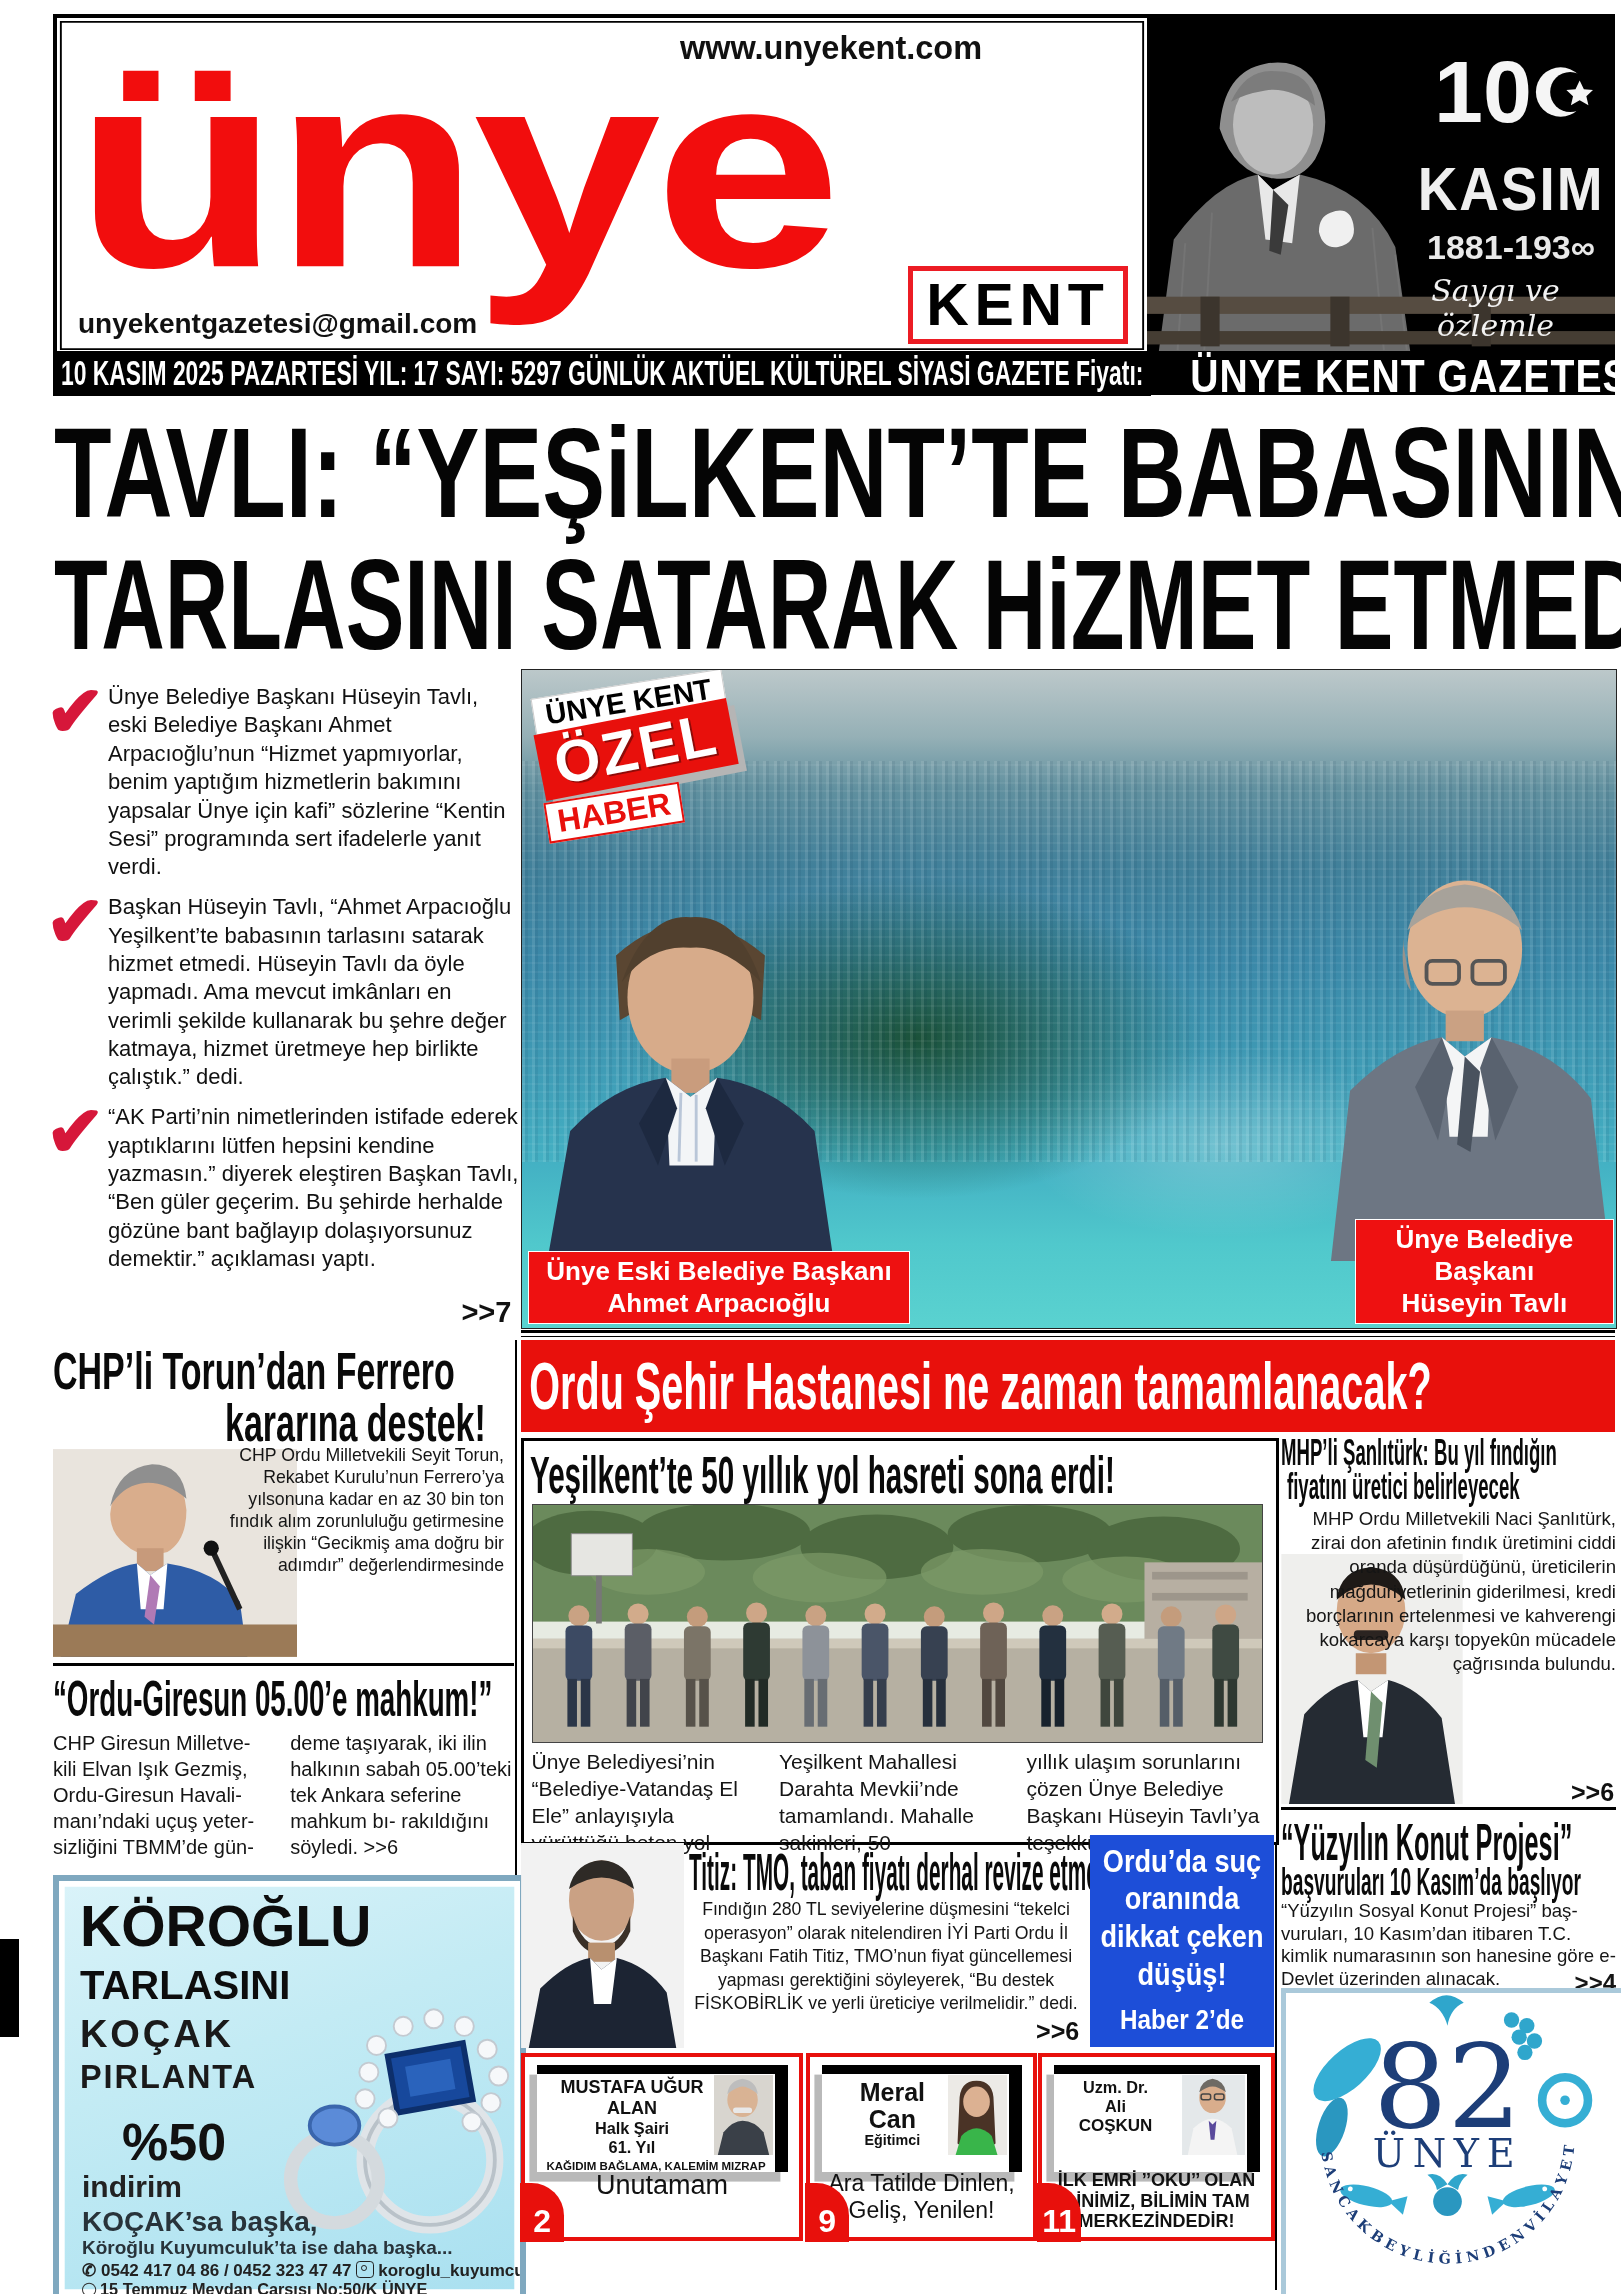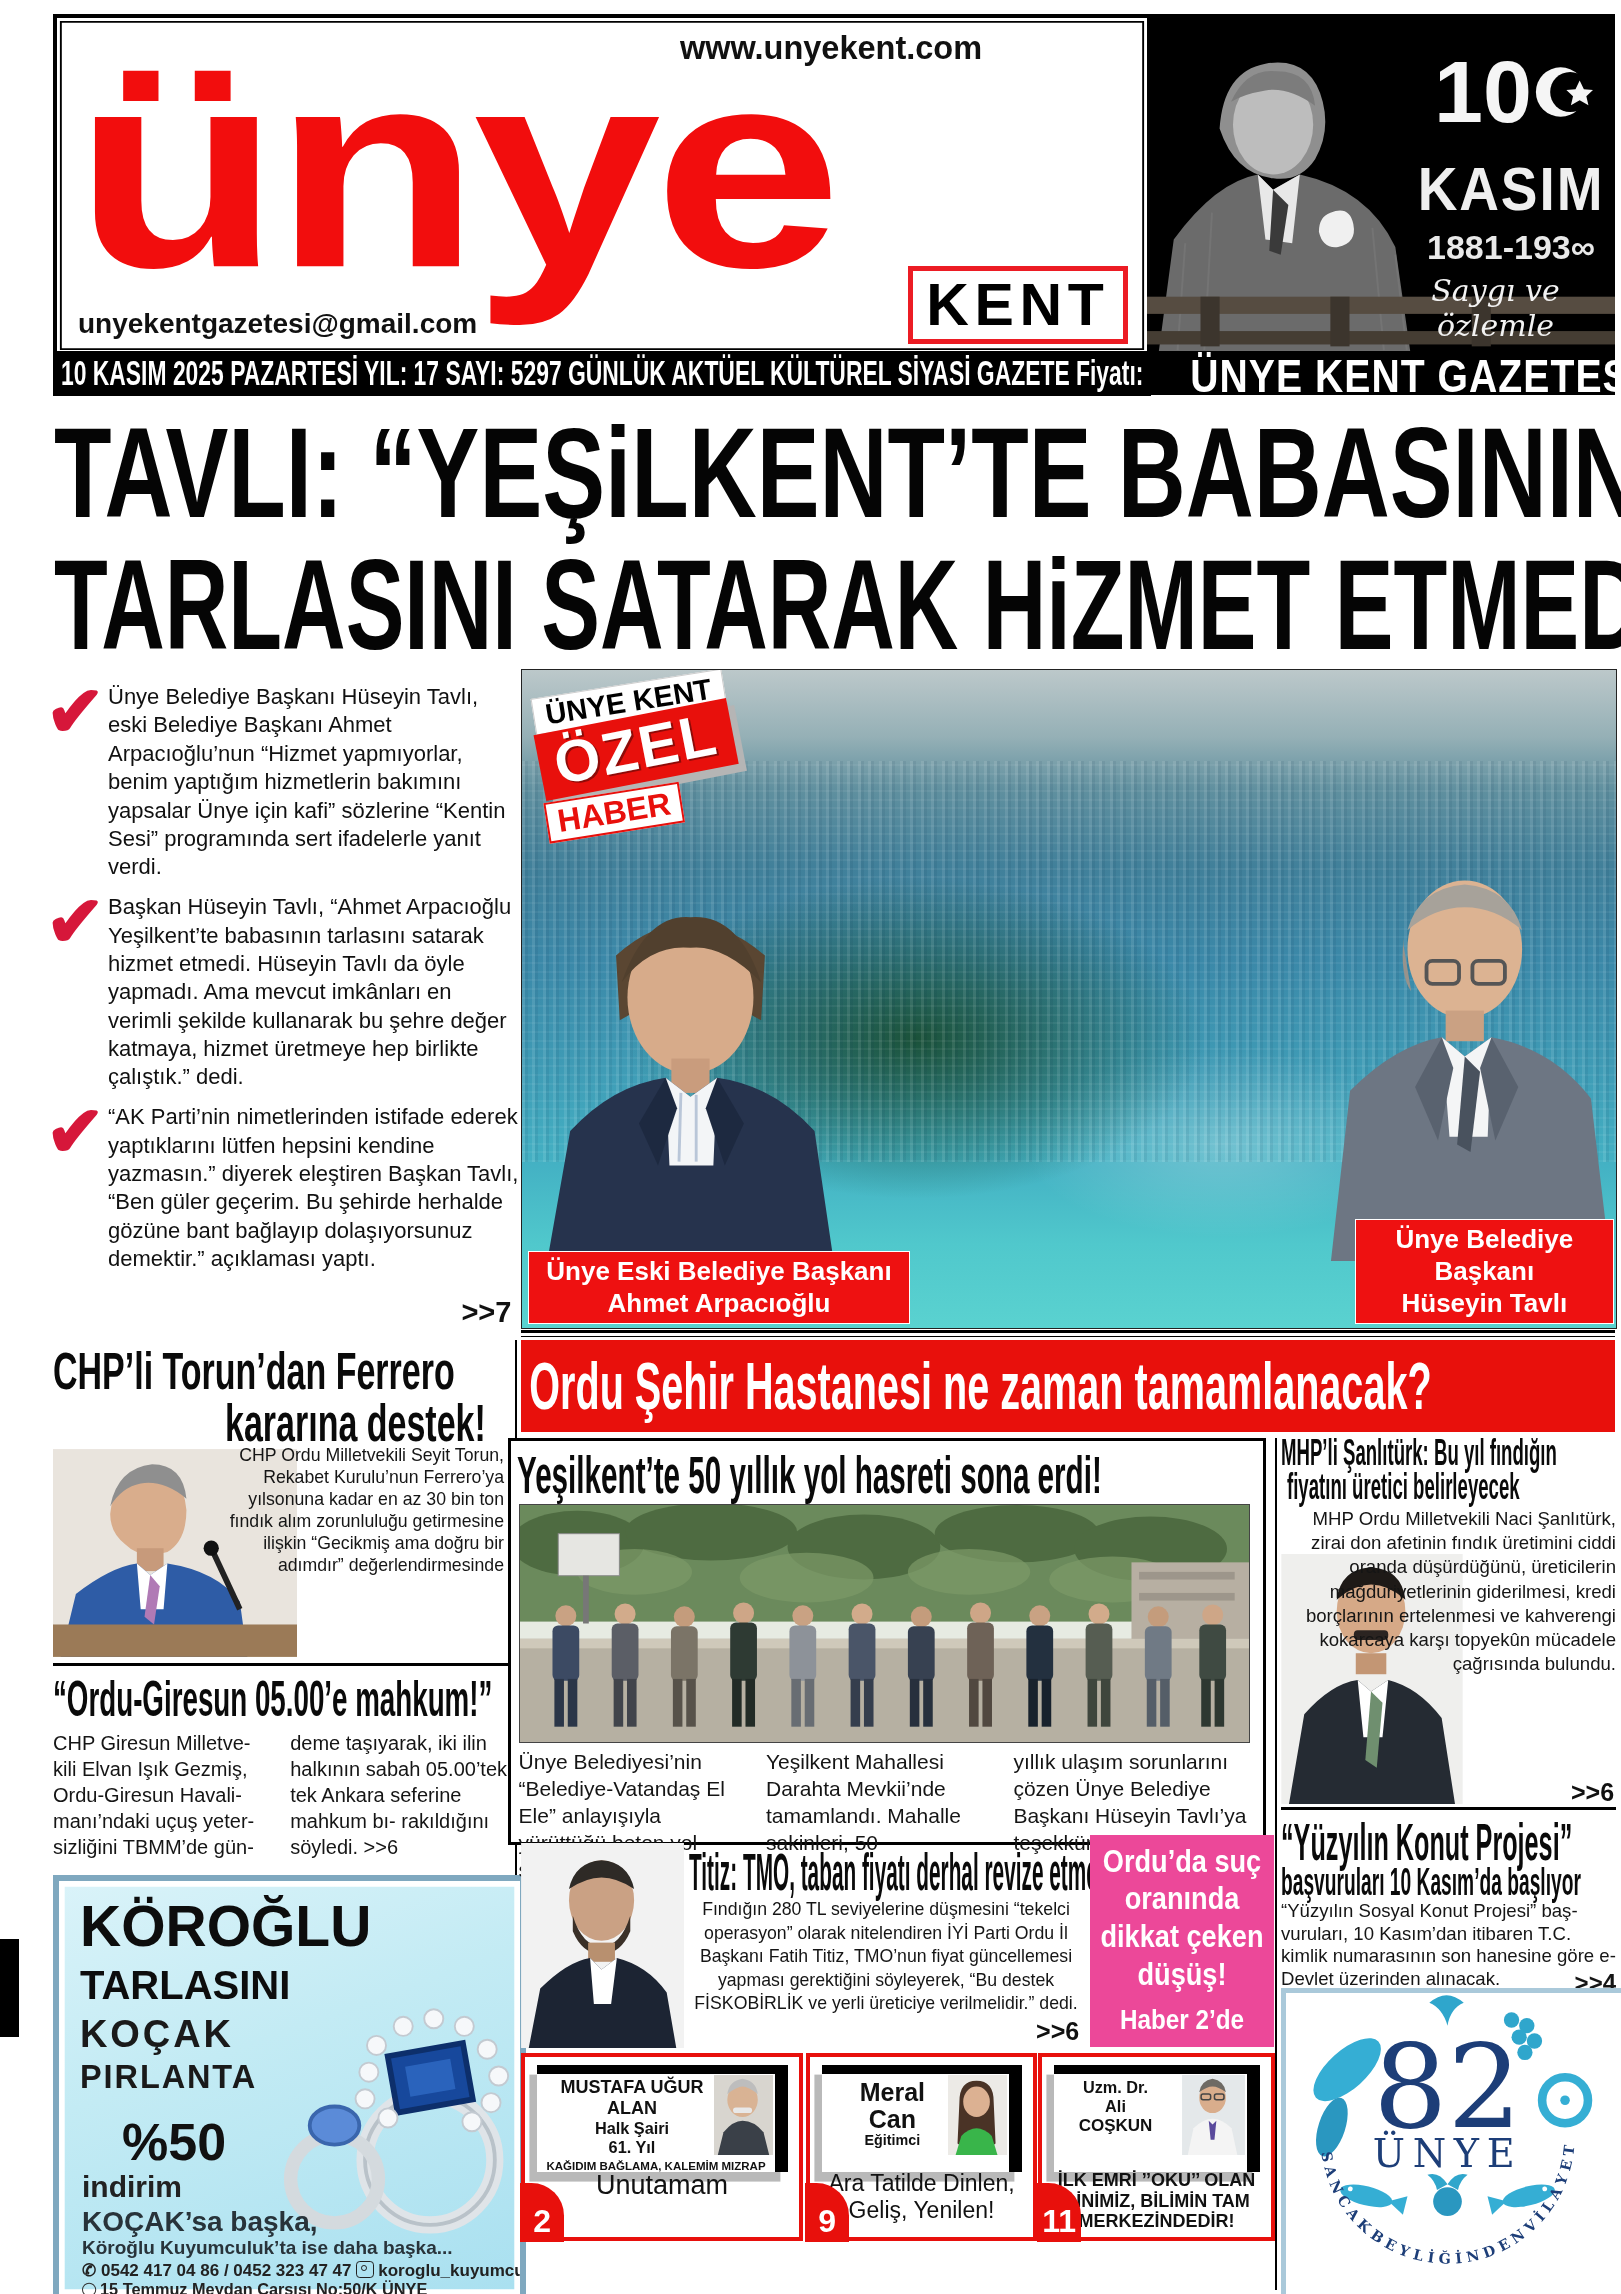--- a/index.html
+++ b/index.html
@@ -36,21 +36,21 @@
   .b3{display:inline-block;background:#fff;color:#e8100c;font-weight:800;font-size:32px;border:2.9px solid #e8100c;padding:0 9.6px;transform:rotate(-2deg);margin-top:5.7px;}
   .cap{background:#ee1111;color:#fff;font-weight:700;font-size:26px;line-height:1.22;text-align:center;padding:3.8px 3.8px;border:1.9px solid #fff;}
   
   .banner{background:#e8100c;color:#fff;display:flex;}
   .banner-title{font-size:55px;font-weight:800;line-height:92px;white-space:nowrap;transform:scale(0.72,1.2);transform-origin:left center;padding-left:11.5px;}
   .sec-h{font-weight:800;color:#0a0a0a;white-space:nowrap;}
   .body-txt{color:#151515;}
   .divider{background:#000;}
   
   .ad{border:6.7px solid #7fa8bf;background:linear-gradient(160deg,#daf3f9 0%,#c3ebf4 40%,#a9e0f0 100%);box-shadow:inset 0 0 0 5.7px #fff;overflow:hidden;}
-  .crime{background:#ec4899;color:#fff;text-align:center;font-weight:800;}
+  .crime{background:#1d4ed8;color:#fff;text-align:center;font-weight:800;}
   .crime div{font-size:28px;line-height:1.35;transform:scale(0.97,1.1);}
   
   .colbox{position:absolute;top:2053px;height:180px;background:#fff;border:4.8px solid #e8100c;}
   .card{position:absolute;left:11.5px;right:11.5px;top:7.6px;height:98px;background:#fff;border-top:9.6px solid #000;border-right:13.4px solid #000;box-shadow:-7.6px 9.6px 0 #b9b9b9;}
   .badge{position:absolute;left:-4.8px;bottom:-4.8px;width:44px;height:57px;background:#e8100c;color:#fff;font-size:32px;font-weight:800;border-radius:0 32.5px 0 0;display:flex;align-items:flex-end;justify-content:center;padding-bottom:1.9px;}
   .quote{position:absolute;left:7.6px;right:7.6px;top:113px;text-align:center;font-weight:400;}
   .icon-ig{display:inline-block;width:15.3px;height:15.3px;border:1.9px solid #222;border-radius:3.8px;position:relative;vertical-align:-1.9px;}
   .icon-ig::after{content:"";position:absolute;left:3.8px;top:3.8px;width:3.8px;height:3.8px;border:1.9px solid #222;border-radius:50%;}
   .pin{display:inline-block;width:11.5px;height:11.5px;border:1.9px solid #333;border-radius:50% 50% 50% 0;transform:rotate(-45deg);vertical-align:-1.9px;}
 </style>
@@ -251,21 +251,21 @@
       <span>0542 417 04 86 / 0452 323 47 47</span>
       <span class="icon-ig"></span>
       <span>koroglu_kuyumculuk</span>
     </div>
     <div class="abs nowrap" style="left:23px;top:399px;font-size:16.3px;font-weight:800;color:#222;">
       <span class="pin"></span>
       <span>15 Temmuz Meydan Çarşısı No:50/K ÜNYE</span>
     </div>
   </div>
 
-  <div class="abs" style="left:508px;top:1438px;width:752px;height:401px;border:3.8px solid #000;background:#fff;">
+  <div class="abs" style="left:521px;top:1438px;width:752px;height:401px;border:3.8px solid #000;background:#fff;">
     <div class="abs sec-h cond" style="left:5.7px;top:5.7px;font-size:38px;transform:scale(0.78,1.34);">Yeşilkent’te 50 yıllık yol hasreti sona erdi!</div>
     <svg class="abs" style="left:7.6px;top:63px;border:1px solid #444;" width="729" height="237" viewBox="0 0 763 248">
       <rect width="763" height="248" fill="#e7ebe2"></rect>
       <rect y="0" width="763" height="122" fill="#6b8a5c"></rect>
       <g fill="#4a663d" opacity="0.85">
         <ellipse cx="60" cy="40" rx="70" ry="34"></ellipse>
           <ellipse cx="200" cy="28" rx="90" ry="30"></ellipse>
           <ellipse cx="360" cy="44" rx="80" ry="34"></ellipse>
         <ellipse cx="520" cy="30" rx="86" ry="30"></ellipse>
           <ellipse cx="660" cy="46" rx="80" ry="34"></ellipse>

